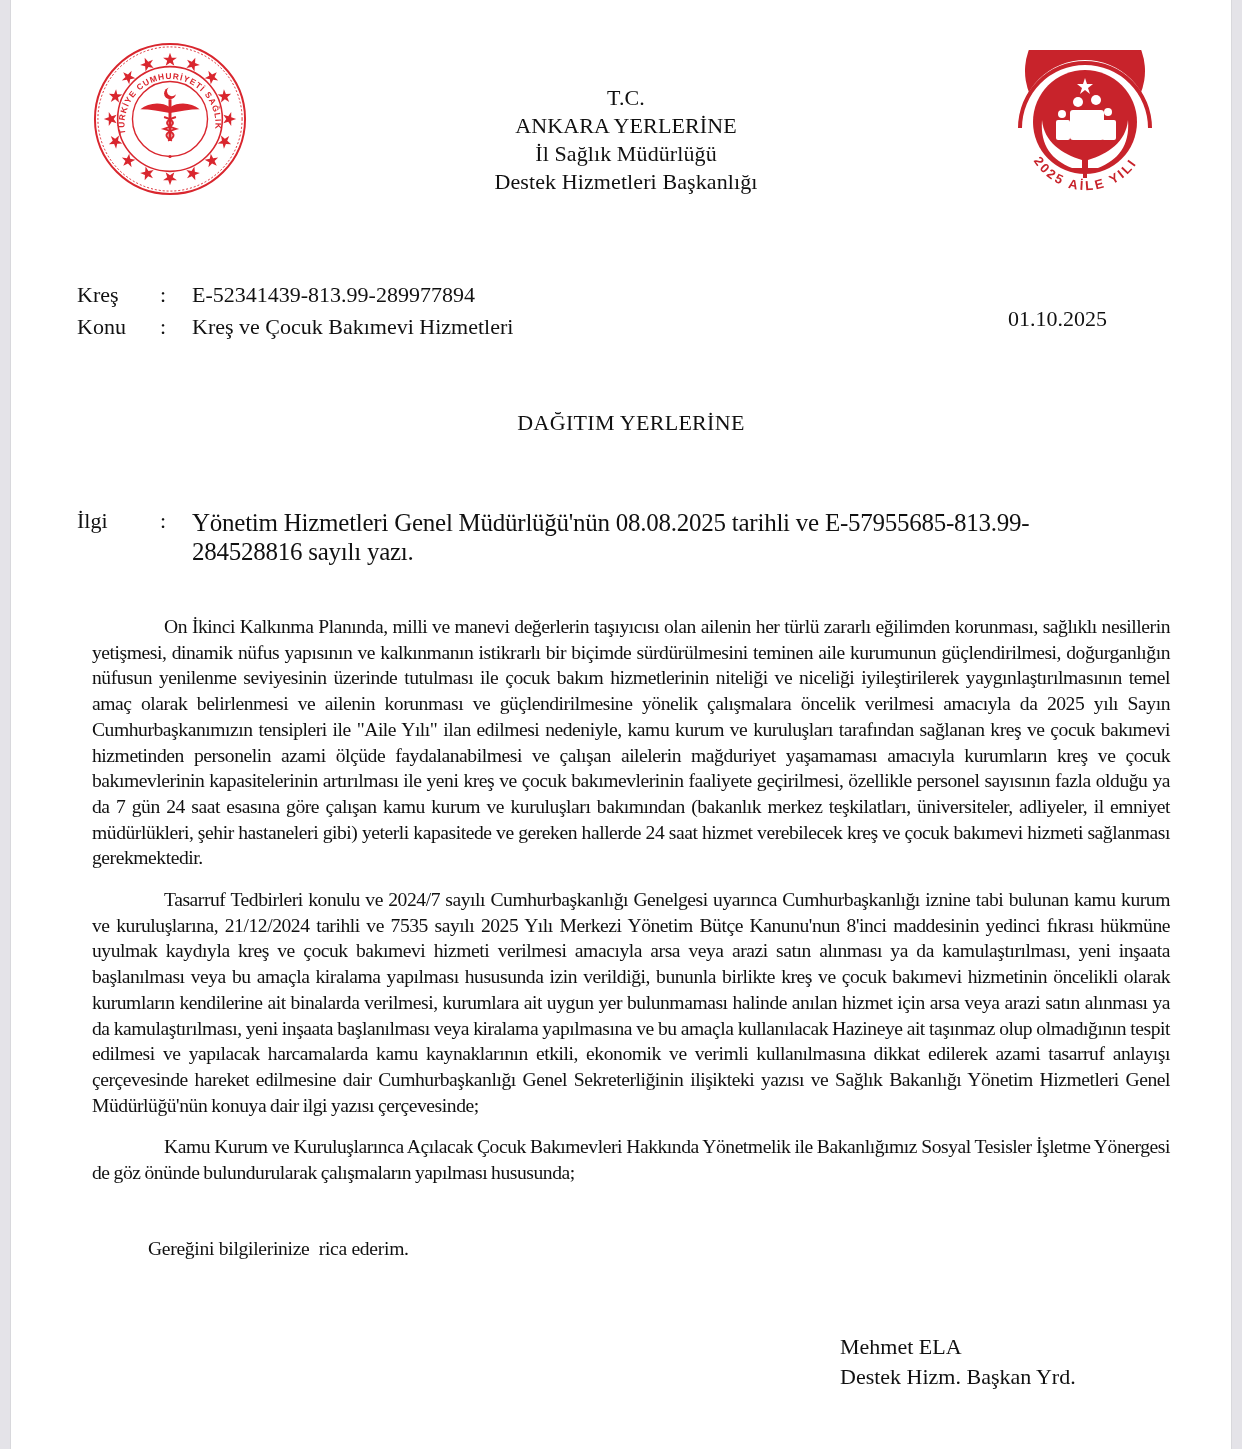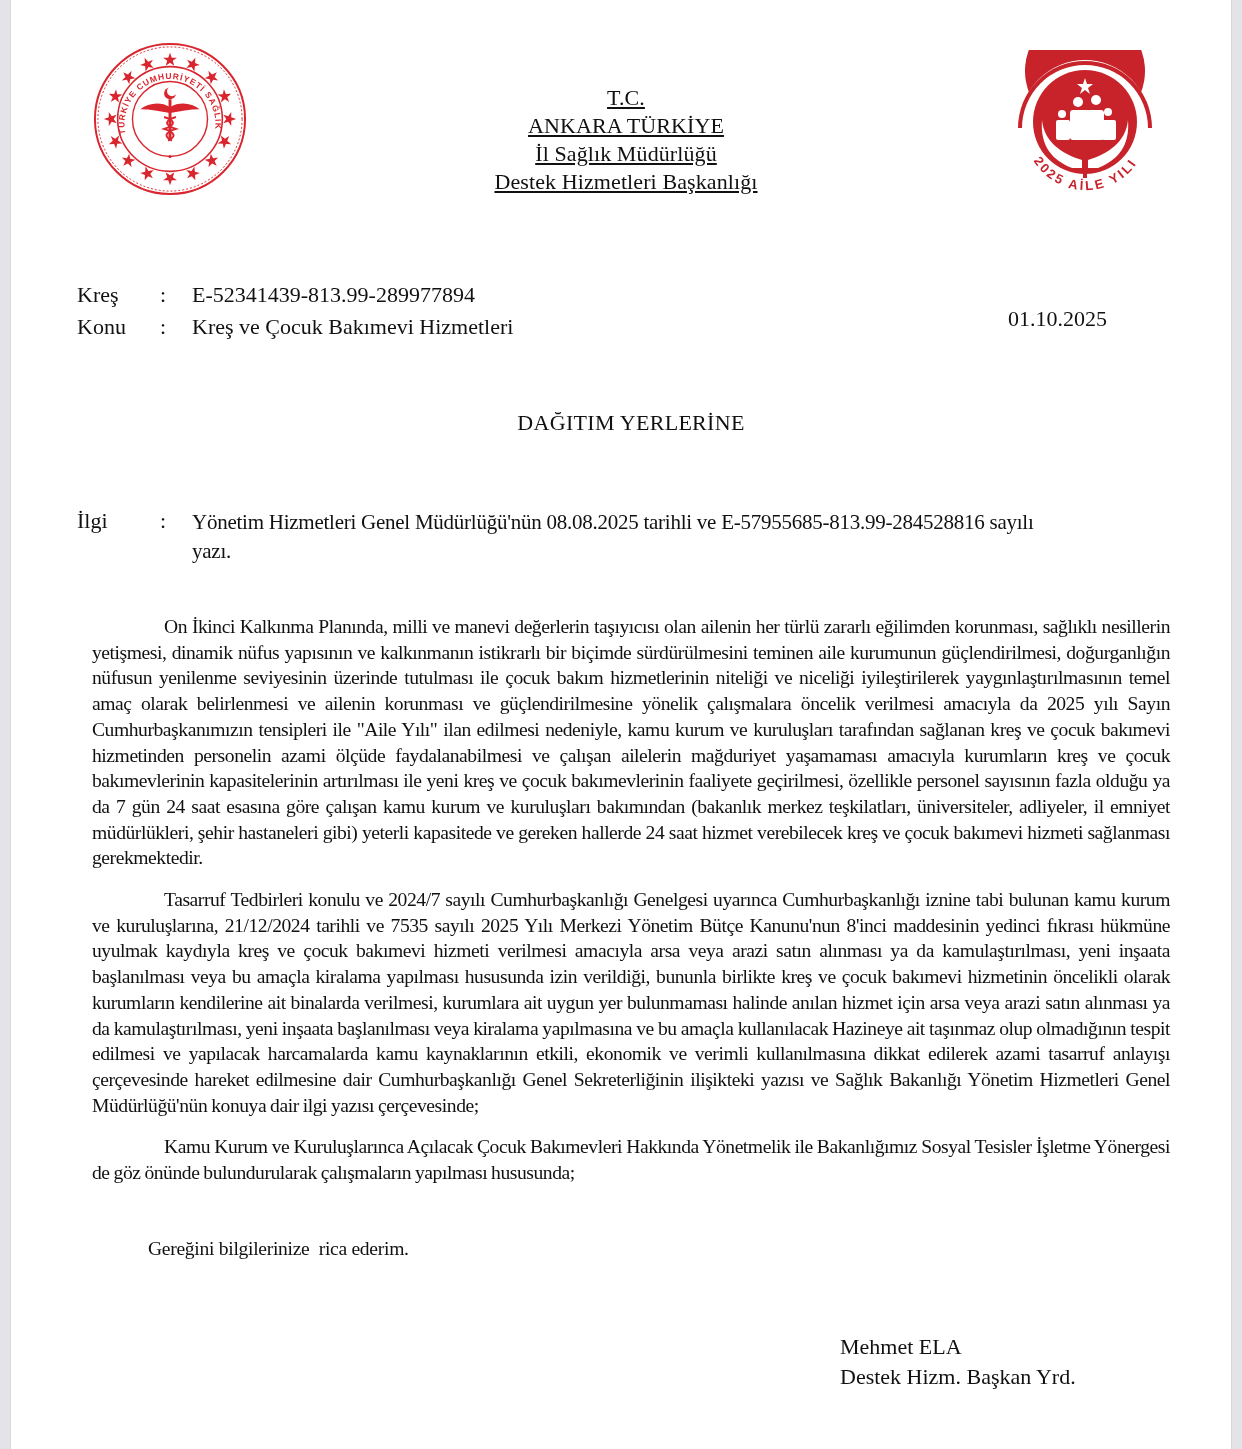--- a/index.html
+++ b/index.html
@@ -13,37 +13,37 @@
     .page {
       position: absolute; left: 10px; top: 0;
       width: 1222px; height: 1449px;
       background: #ffffff;
       box-shadow: inset 1px 0 0 #d8d8dc, inset -1px 0 0 #d8d8dc;
     }
     .logo-left { position: absolute; left: 81px; top: 40px; width: 158px; height: 158px; }
     .logo-right { position: absolute; left: 1000px; top: 50px; width: 150px; height: 150px; }
     .header-block {
       position: absolute; left: 0; top: 84px; width: 1232px;
-      text-align: center; font-size: 22px; line-height: 28px; text-decoration: underline;
+      text-align: center; font-size: 22px; line-height: 28px;
     }
     .header-block div { letter-spacing: 0.1px; }
     .meta-row { position: absolute; font-size: 22px; line-height: 30px; }
     .meta-label { position: absolute; left: 67px; }
     .meta-colon { position: absolute; left: 150px; }
     .meta-value { position: absolute; left: 182px; white-space: nowrap; }
     .date { position: absolute; left: 998px; top: 280px; font-size: 22px; line-height: 30px; margin-top: 24px; }
     .addressee {
       position: absolute; left: 0; width: 1242px; top: 410px;
       text-align: center; font-size: 22px; letter-spacing: 0.3px;
     }
     .ref-label { position: absolute; left: 67px; top: 508px; font-size: 22px; }
     .ref-colon { position: absolute; left: 150px; top: 508px; font-size: 22px; }
     .ref-text {
       position: absolute; left: 182px; top: 508px; width: 850px;
-      font-size: 21px; line-height: 29px;
+      font-size: 25px; line-height: 29px;
       letter-spacing: -0.25px;
     }
     .body-text {
       position: absolute; left: 66px; top: 598px; width: 1110px;
       font-size: 19.6px; line-height: 25.7px;
       text-align: justify; letter-spacing: -0.45px;
       word-spacing: -0.5px;
     }
     .body-text p { margin: 16px; text-indent: 72px; }
     .closing {
@@ -100,21 +100,21 @@
       <rect x="78.5" y="60" width="3" height="42"></rect>
       <path d="M80 68 C 70 62, 58 64, 50 70 C 60 70, 70 72, 80 74 C 90 72, 100 70, 110 70 C 102 64, 90 62, 80 68 Z"></path>
       <path d="M74 78 C 86 82, 86 86, 74 90 C 86 94, 86 98, 78 102" fill="none" stroke="#d9262e" stroke-width="2"></path>
       <path d="M86 78 C 74 82, 74 86, 86 90 C 74 94, 74 98, 82 102" fill="none" stroke="#d9262e" stroke-width="2"></path>
       <circle cx="80" cy="118" r="1.6"></circle>
     </g>
   </svg>
 
   <div class="header-block">
     <div>T.C.</div>
-    <div>ANKARA TÜRKİYE</div>
+    <div>ANKARA YERLERİNE</div>
     <div>İl Sağlık Müdürlüğü</div>
     <div>Destek Hizmetleri Başkanlığı</div>
   </div>
 
   <svg class="logo-right" viewBox="0 0 150 150">
     <path d="M 10 75 A 65 65 0 1 1 140 75 A 62 62 0 0 0 130 45 A 60 60 0 1 0 20 45 A 62 62 0 0 0 10 75 Z" fill="#c8232b"></path>
     <path d="M 8 78 A 67 67 0 0 1 142 78 L 138 78 A 63 63 0 0 0 12 78 Z" fill="#c8232b"></path>
     <circle cx="75" cy="72" r="52" fill="#c8232b"></circle>
     <polygon points="82,20 84,26 90,26 85,30 87,36 82,32 77,36 79,30 74,26 80,26" fill="#fff" transform="translate(-7 8)"></polygon>
     <g fill="#fff">

